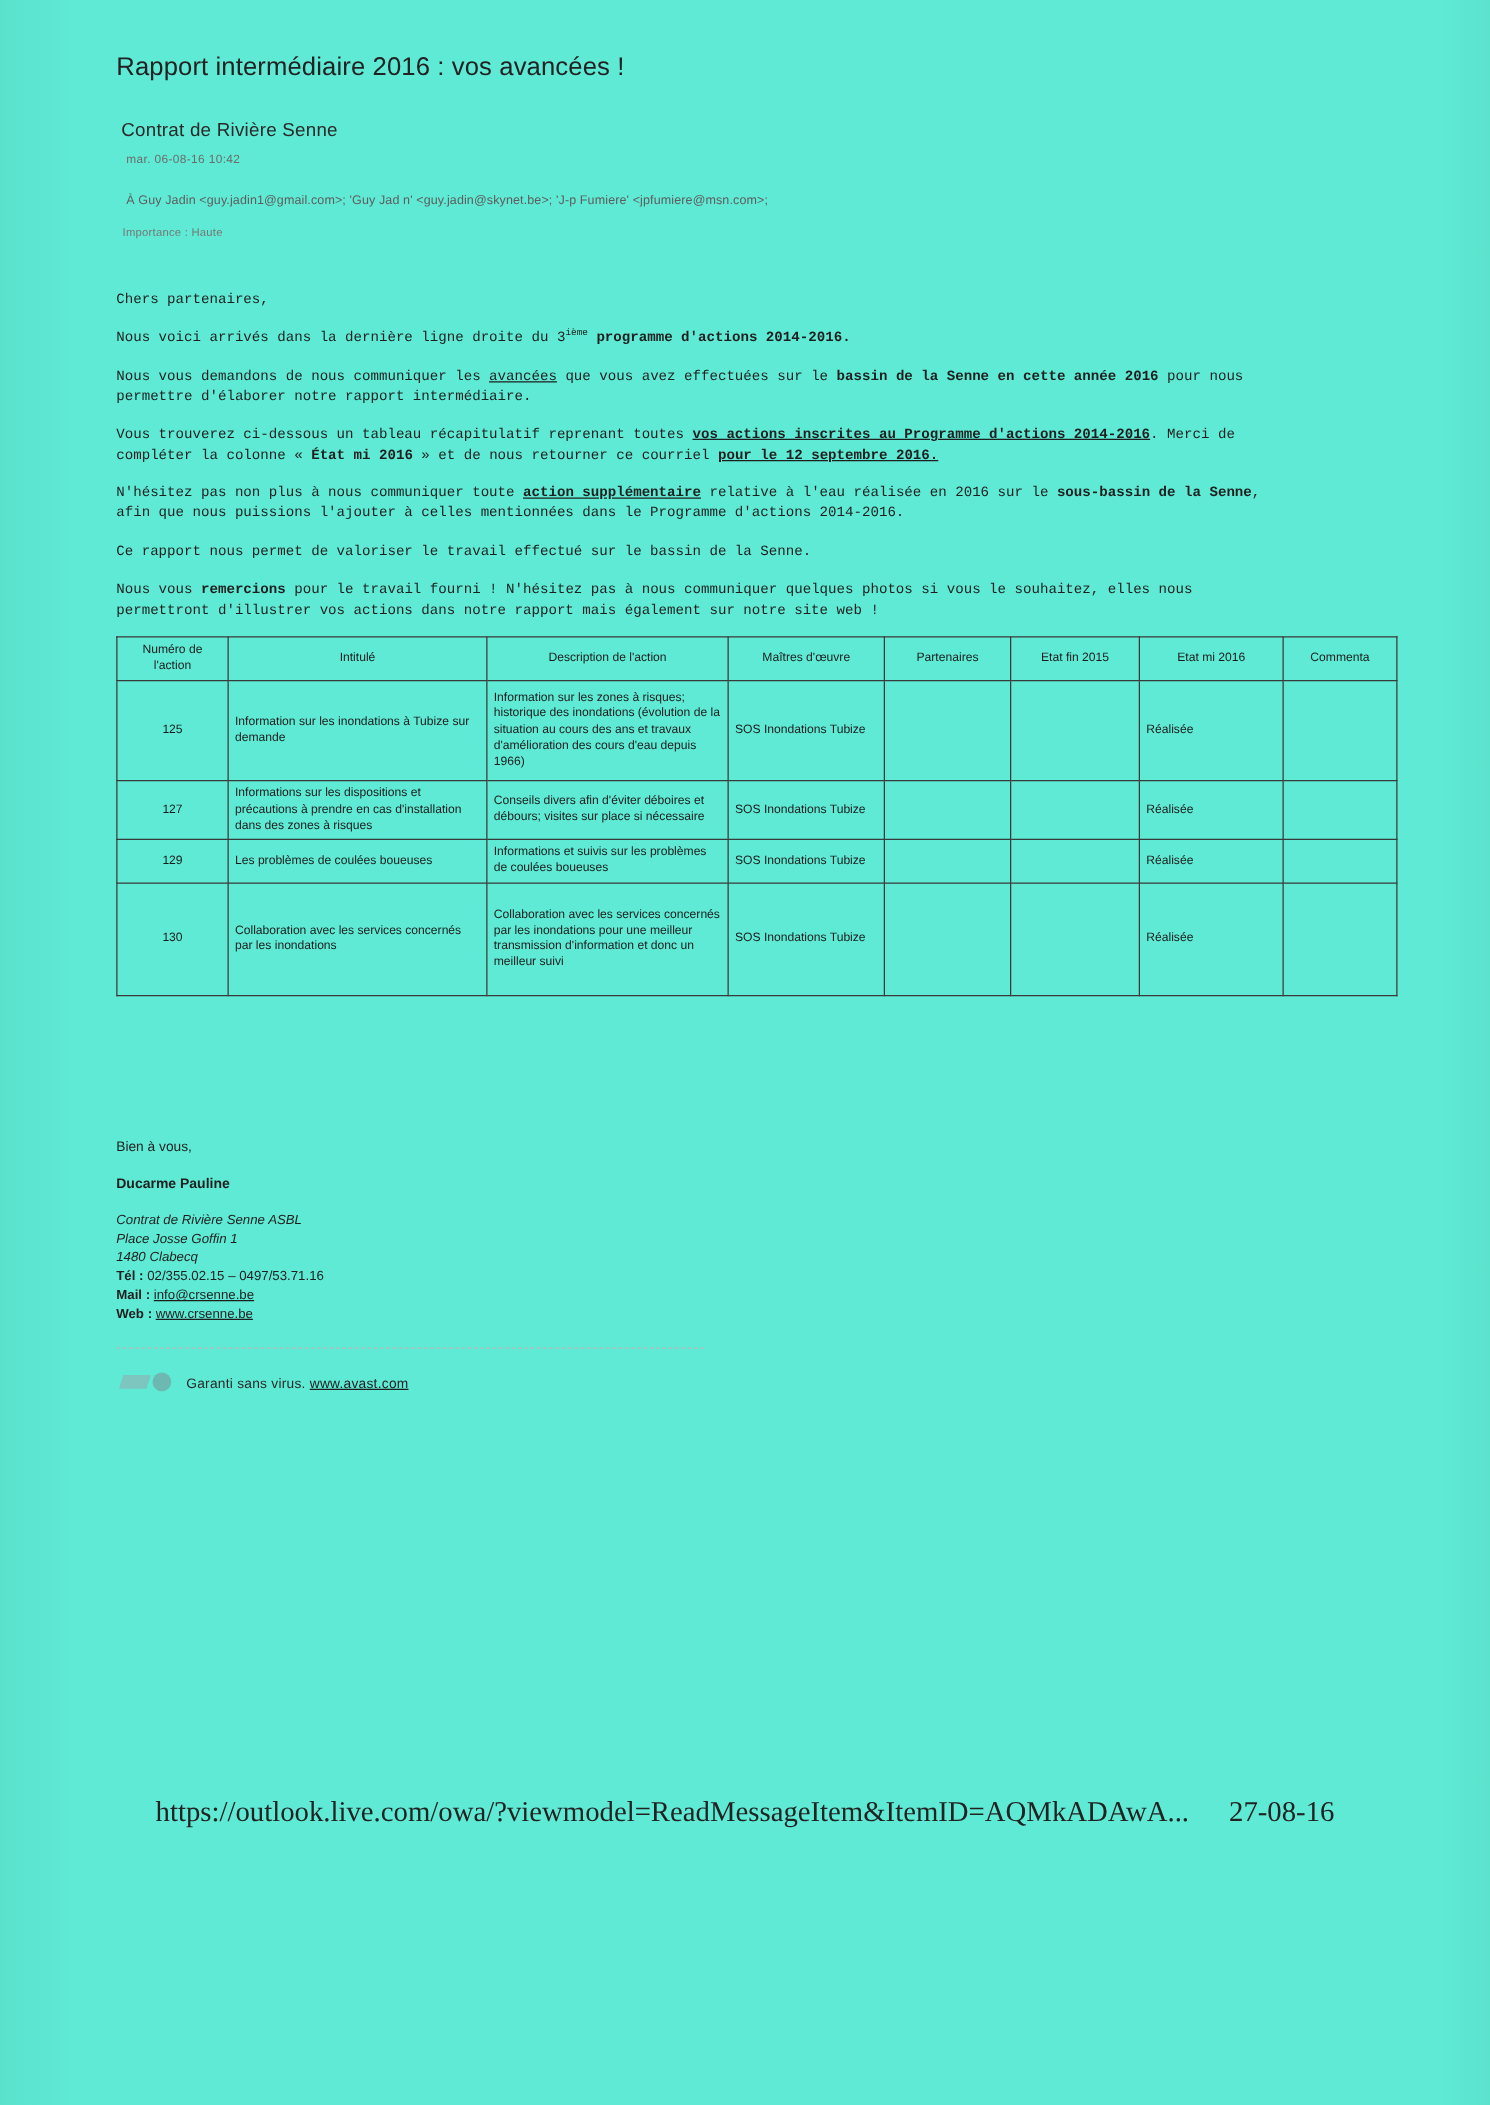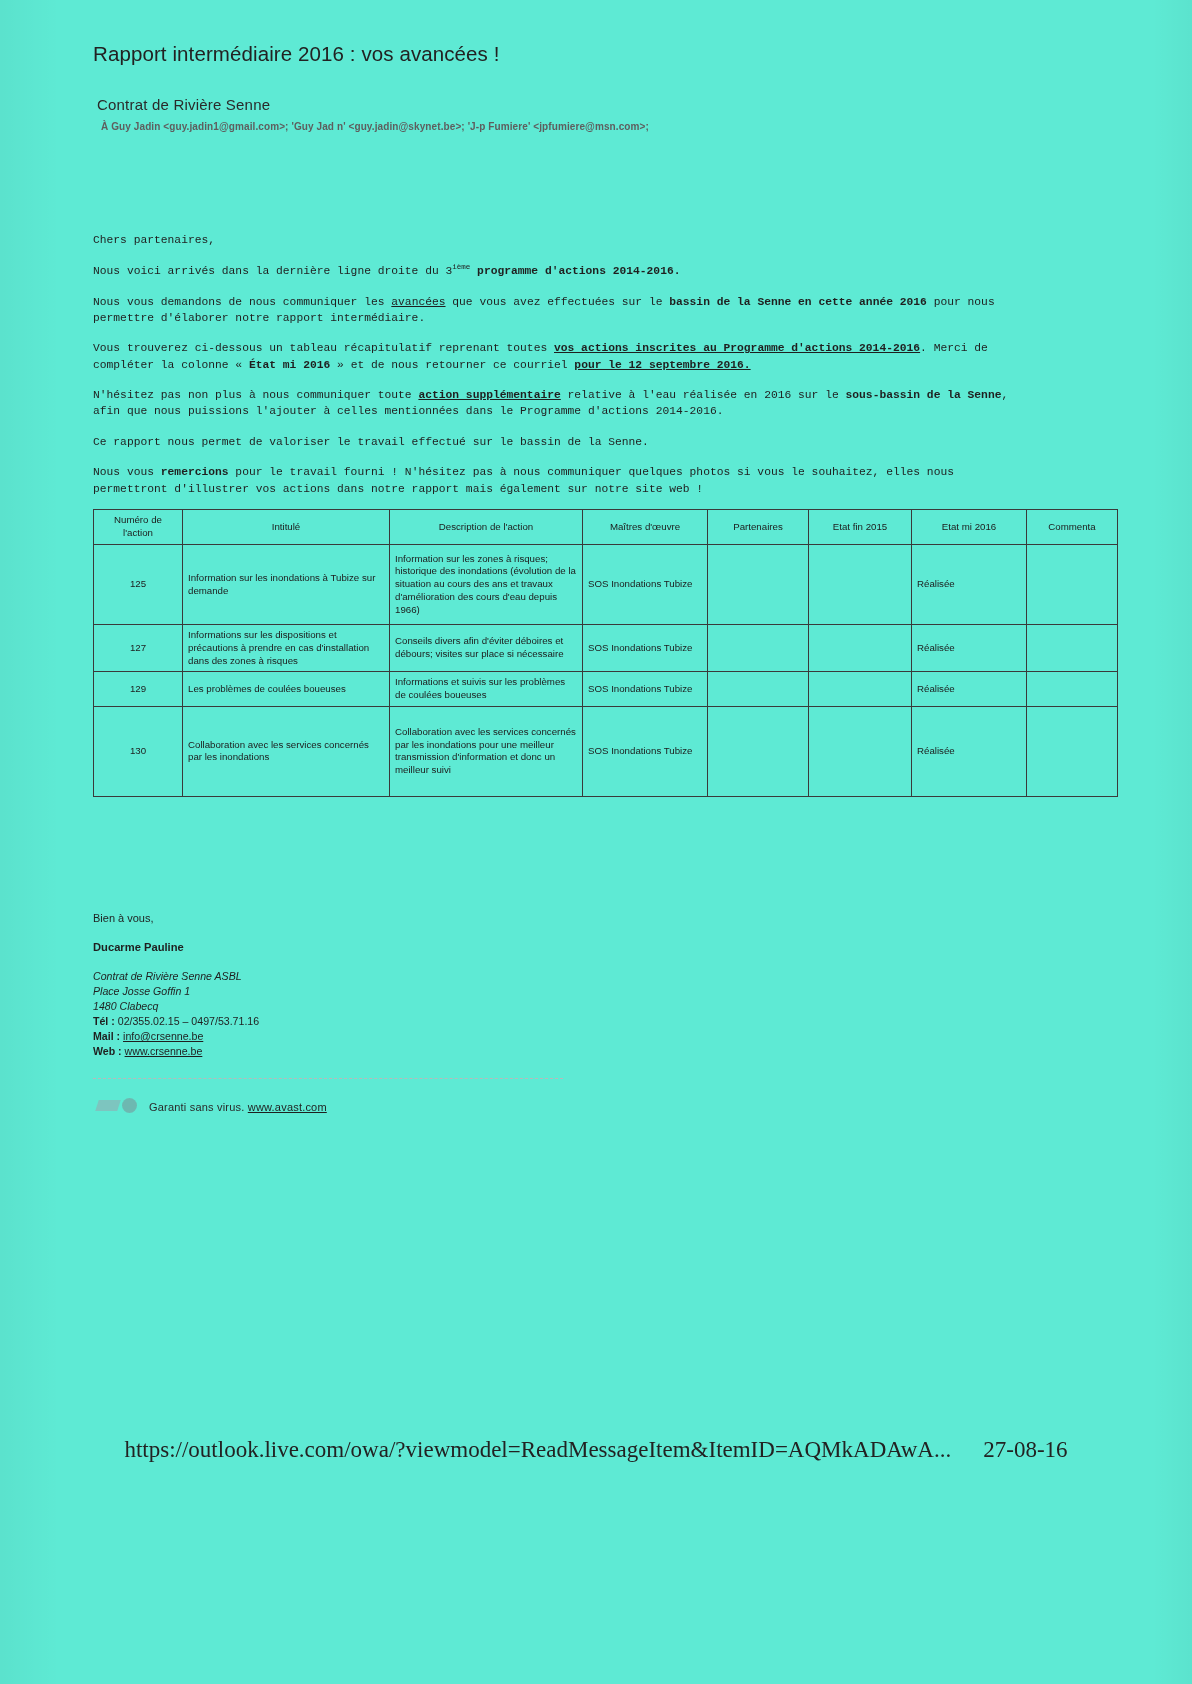--- a/index.html
+++ b/index.html
@@ -55,26 +55,25 @@
     letter-spacing: 0.2px;
   }
   .sent-date {
     margin-top: 9px;
     margin-left: 4px;
     font-size: 9.5px;
     color: #6c6c6c;
     letter-spacing: 0.3px;
   }
   .recipients {
-    margin-top: 8px;
+    margin-top: 22px;
     margin-left: 4px;
     font-size: 10px;
     color: #5e5e5e;
     letter-spacing: 0.1px;
-    font-weight: bold;
   }
   .importance {
     margin-top: 15px;
     margin-left: 1px;
     font-size: 9px;
     color: #777;
     letter-spacing: 0.2px;
   }
 
   .body-text {
@@ -208,21 +207,23 @@
 <body>
 
 <div class="page">
   <div class="scan-edge-left"></div>
   <div class="scan-edge-right"></div>
 
   <div class="doc-title">Rapport intermédiaire 2016 : vos avancées !</div>
 
   <div class="mail-header">
     <div class="sender">Contrat de Rivière Senne</div>
+    <div class="sent-date">mar. 06-08-16 10:42</div>
     <div class="recipients">À Guy Jadin &lt;guy.jadin1@gmail.com&gt;; 'Guy Jad n' &lt;guy.jadin@skynet.be&gt;; 'J-p Fumiere' &lt;jpfumiere@msn.com&gt;;</div>
+    <div class="importance">Importance : Haute</div>
   </div>
 
   <div class="body-text">
     <p>Chers partenaires,</p>
     <p>
       <span>Nous voici arrivés dans la dernière ligne droite du 3</span><sup>ième</sup><b> programme d'actions 2014-2016.</b>
     </p>
     <p>
       <span>Nous vous demandons de nous communiquer les </span><u>avancées</u><span> que vous avez effectuées sur le </span><b>bassin de la Senne en cette année 2016</b><span> pour nous permettre d'élaborer notre rapport intermédiaire.</span>
     </p>

